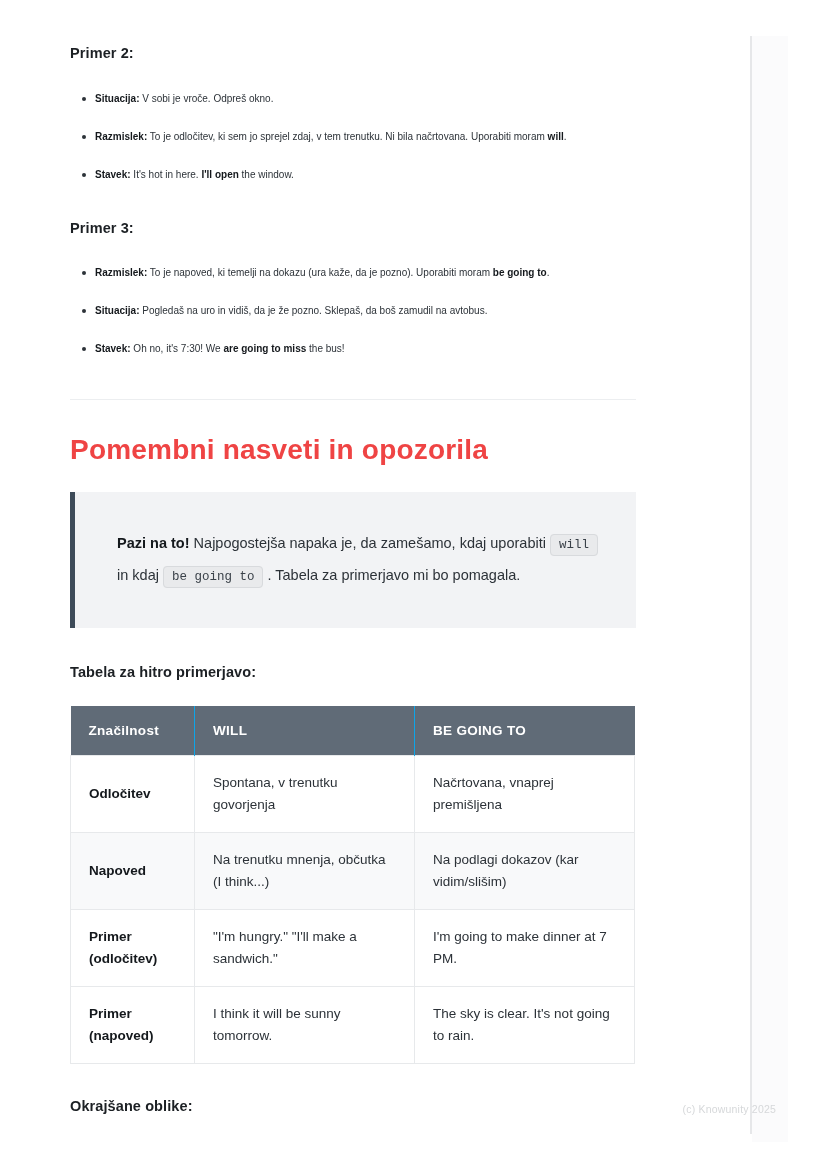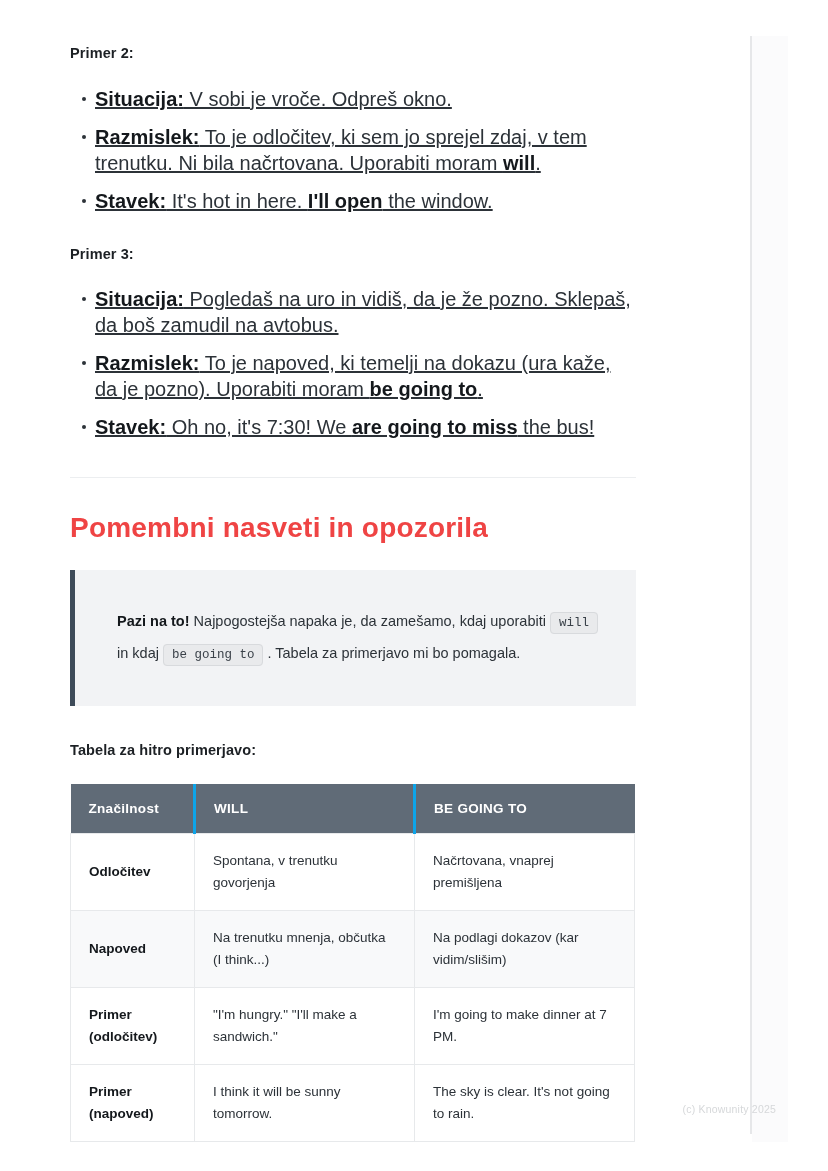--- a/index.html
+++ b/index.html
@@ -49,25 +49,24 @@
   }
 
   ul.bullets {
     list-style: none;
     margin: 0;
     padding: 0;
   }
   ul.bullets li {
     position: relative;
     padding-left: 25px;
-    font-size: 20px;
+    font-size: 10px;
     line-height: 26px;
     color: #2c3238;
     margin-bottom: 12px;
-    text-decoration: underline;
   }
   ul.bullets li:last-child { margin-bottom: 0; }
   ul.bullets li::before {
     content: "";
     position: absolute;
     left: 12px;
     top: 11px;
     width: 4px;
     height: 4px;
     border-radius: 50%;
@@ -123,21 +122,21 @@
     font-size: 13.5px;
   }
   table.cmp th {
     background: #606b77;
     color: #ffffff;
     font-weight: bold;
     text-align: left;
     padding: 17px 18px;
     font-size: 13.5px;
     letter-spacing: 0.3px;
-    border-right: 3px solid #0ea5e9;
+    border-right: 1px solid #0ea5e9;
     vertical-align: middle;
   }
   table.cmp th:last-child { border-right: 0; }
   table.cmp td {
     padding: 16px 18px;
     line-height: 22px;
     color: #2c3238;
     border: 1px solid #e7e9eb;
     vertical-align: middle;
   }
@@ -182,24 +181,24 @@
     </li>
     <li>
       <span class="lbl">Stavek:</span><span> It's hot in here. </span><span class="em">I'll open</span><span> the window.</span>
     </li>
   </ul>
 
   <h3 class="sub-title" style="margin-top:32px;">Primer 3:</h3>
 
   <ul class="bullets" style="margin-top:24px;">
     <li>
+      <span class="lbl">Razmislek:</span><span> To je napoved, ki temelji na dokazu (ura kaže, da je pozno). Uporabiti moram </span><span class="em">be going to</span><span>.</span>
+    </li>
+    <li>
       <span class="lbl">Situacija:</span><span> Pogledaš na uro in vidiš, da je že pozno. Sklepaš, da boš zamudil na avtobus.</span>
-    </li>
-    <li>
-      <span class="lbl">Razmislek:</span><span> To je napoved, ki temelji na dokazu (ura kaže, da je pozno). Uporabiti moram </span><span class="em">be going to</span><span>.</span>
     </li>
     <li>
       <span class="lbl">Stavek:</span><span> Oh no, it's 7:30! We </span><span class="em">are going to miss</span><span> the bus!</span>
     </li>
   </ul>
 
   <hr class="rule" style="margin-top:37px;">
 
   <h2 class="section-head" style="margin-top:34px;">Pomembni nasveti in opozorila</h2>
 

